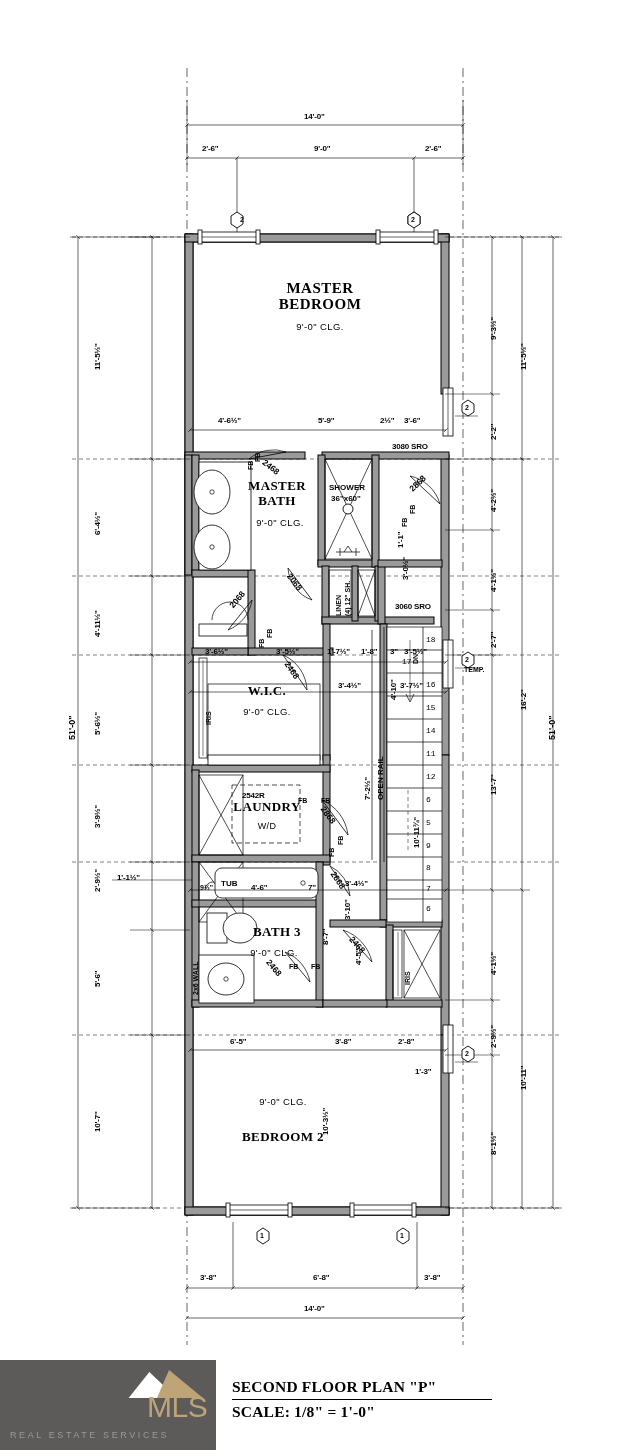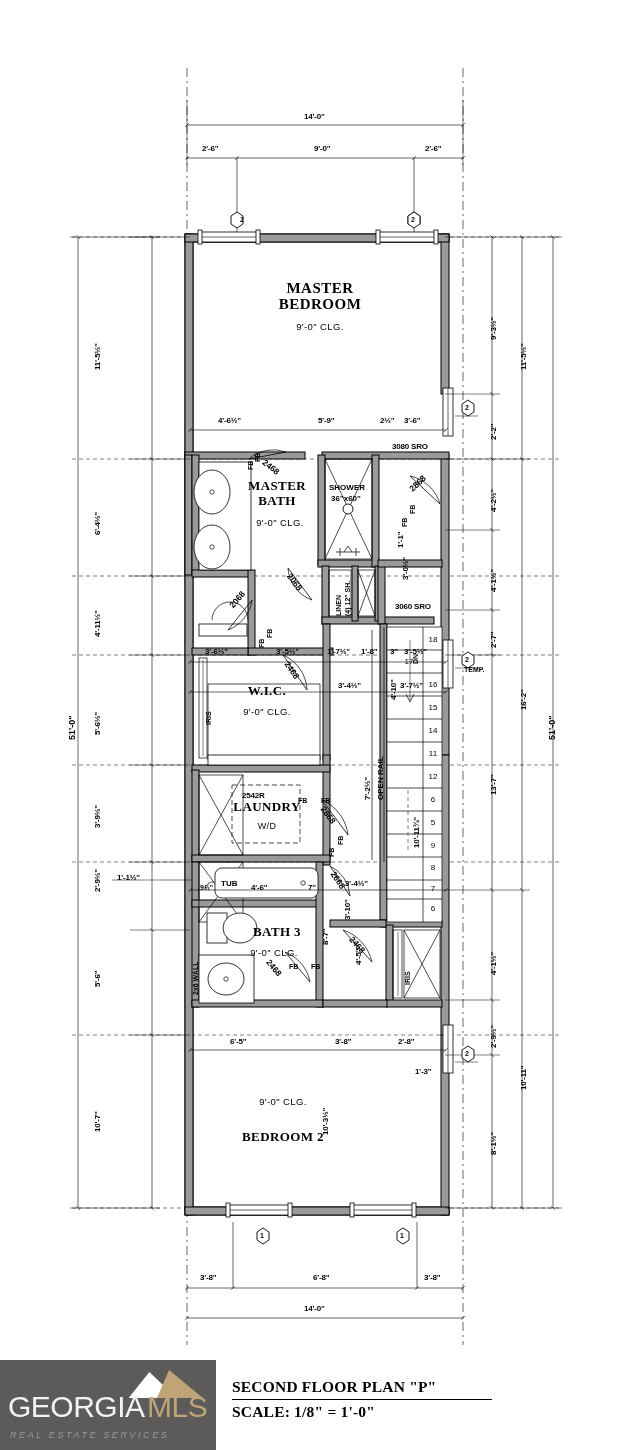--- a/index.html
+++ b/index.html
@@ -16,28 +16,28 @@
   
   .room{font-family:"Liberation Serif",serif;font-weight:bold;text-align:center;}
   .room.big{font-size:15px;letter-spacing:0.5px;}
   .room.mid{font-size:13px;letter-spacing:0.4px;}
   .clg{font-size:9.5px;letter-spacing:0.4px;text-align:center;}
   .note{font-size:8px;font-weight:bold;}
   .note.v{transform-origin:0 0;transform:rotate(-90deg);}
   .tiny{font-size:7px;font-weight:bold;}
   .tiny.v{transform-origin:0 0;transform:rotate(-90deg);}
   .door{font-size:8.5px;font-weight:bold;transform-origin:0 0;}
-  .stairnum{font-size:8px;text-align:center;width:14px;}
+  .stairnum{font-size:8px;width:14px;font-family:Liberation Mono, monospace;}
   #mlslogo{position:absolute;left:0;top:1360px;width:216px;height:90px;background:#5d5b59;overflow:hidden;}
   #mlslogo .g{position:absolute;left:8px;top:30px;font-size:30px;letter-spacing:-0.5px;
               color:#f2f2f2;font-family:"Liberation Sans",sans-serif;font-weight:400;}
   #mlslogo .m{position:absolute;left:147px;top:30px;font-size:30px;letter-spacing:-0.5px;
               color:#bfa477;font-family:"Liberation Sans",sans-serif;font-weight:400;}
   #mlslogo .sub{position:absolute;left:10px;top:70px;font-size:9px;letter-spacing:2.6px;
-                color:#9b9896;font-style:italic;}
+                color:#9b9896;}
   #mlslogo .roofw{position:absolute;left:130px;top:12px;width:0;height:0;
       border-left:18px solid transparent;border-right:30px solid transparent;
       border-bottom:26px solid #ffffff;transform:skewX(-6deg);}
   #mlslogo .rooft{position:absolute;left:155px;top:10px;width:0;height:0;
       border-left:16px solid transparent;border-right:30px solid transparent;
       border-bottom:28px solid #bfa477;transform:skewX(8deg);}
   #titleblock{position:absolute;left:232px;top:1378px;width:260px;}
   #titleblock .t1{font-family:"Liberation Serif",serif;font-weight:bold;font-size:15.5px;
                   letter-spacing:0.2px;padding-bottom:3px;border-bottom:1.5px solid #000;}
   #titleblock .t2{font-family:"Liberation Serif",serif;font-weight:bold;font-size:15.5px;
@@ -538,20 +538,19 @@
 <div class="lbl dim" style="left:424px;top:1274px">3'-8"</div>
 <div class="lbl dim" style="left:304px;top:1305px">14'-0"</div>
 
 <div class="lbl tiny" style="left:465px;top:404px">2</div>
 <div class="lbl tiny" style="left:465px;top:656px">2</div>
 <div class="lbl tiny" style="left:465px;top:1050px">2</div>
 
 <div id="mlslogo">
   <div class="roofw"></div>
   <div class="rooft"></div>
-  <div class="g">GEORGIA</div>
   <div class="m">MLS</div>
   <div class="sub">REAL ESTATE SERVICES</div>
 </div>
 <div id="titleblock">
   <div class="t1">SECOND FLOOR PLAN "P"</div>
   <div class="t2">SCALE: 1/8" = 1'-0"</div>
 </div>
 
 </body></html>

